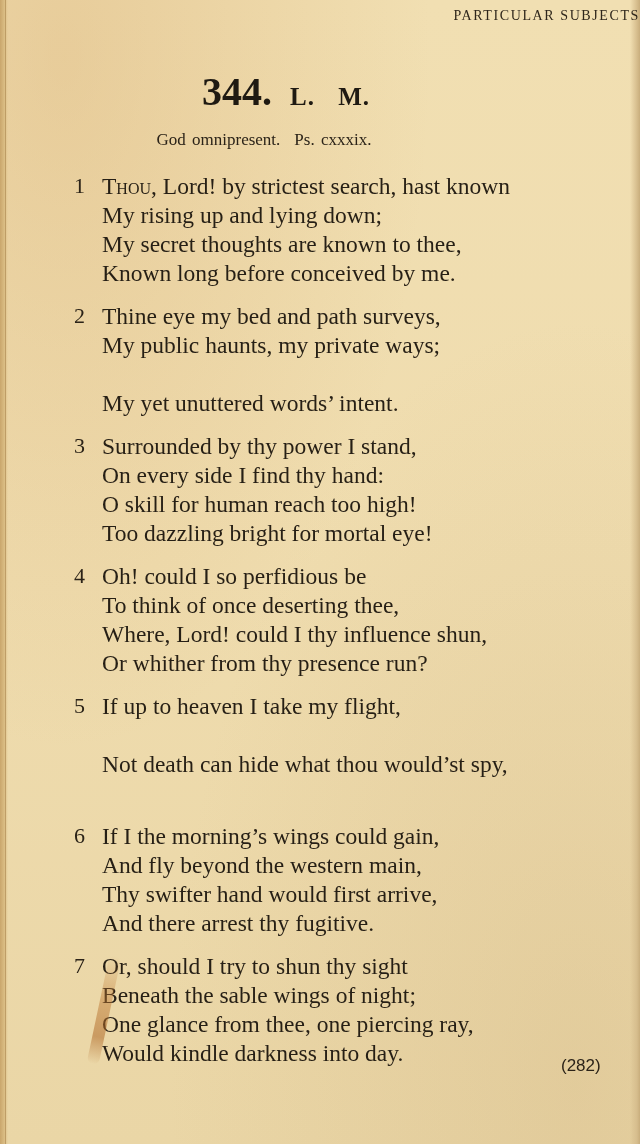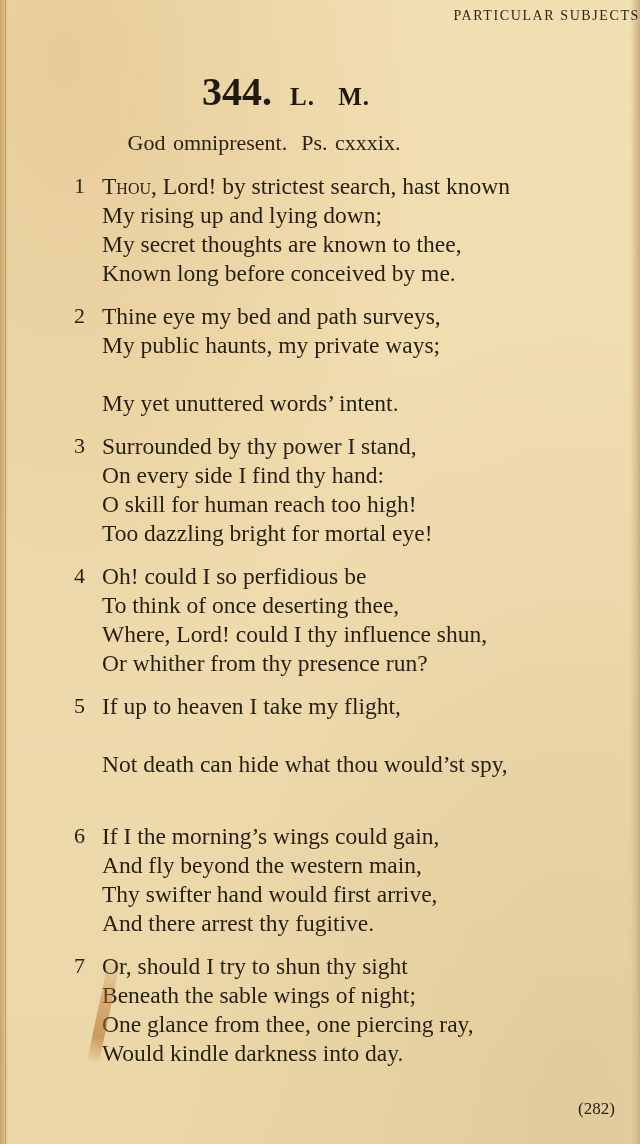--- a/index.html
+++ b/index.html
@@ -79,21 +79,21 @@
       word-spacing: 16px;
     }
     .subtitle {
       position: absolute;
       top: 130px;
       left: 0;
       width: 528px;
       box-sizing: border-box;
       text-align: center;
       font-family: "Liberation Serif", serif;
-      font-size: 22px;
+      font-size: 17px;
       color: #2b2318;
       word-spacing: 2px;
     }
     .subtitle .ref {
       margin-left: 14px;
     }
     .verses {
       position: absolute;
       top: 172px;
       left: 0;
@@ -123,25 +123,24 @@
     .line.l0 { top: 0; }
     .line.l1 { top: 29px; }
     .line.l2 { top: 58px; }
     .line.l3 { top: 87px; }
     .smallcaps {
       font-variant: small-caps;
     }
     .page-number {
       position: absolute;
       left: 561px;
-      top: 1099px;
-      font-family: Liberation Serif, serif;
+      top: 1056px;
+      font-family: Liberation Sans, sans-serif;
       font-size: 17px;
       color: #2b2318;
-      margin-left: 17px;
     }
     .stain {
       position: absolute;
       left: 98px;
       top: 955px;
       width: 12px;
       height: 110px;
       background: linear-gradient(180deg, rgba(190,120,50,0) 0%, rgba(190,120,50,0.45) 40%, rgba(175,105,40,0.55) 75%, rgba(190,120,50,0) 100%);
       border-radius: 6px;
       transform: rotate(12deg);

